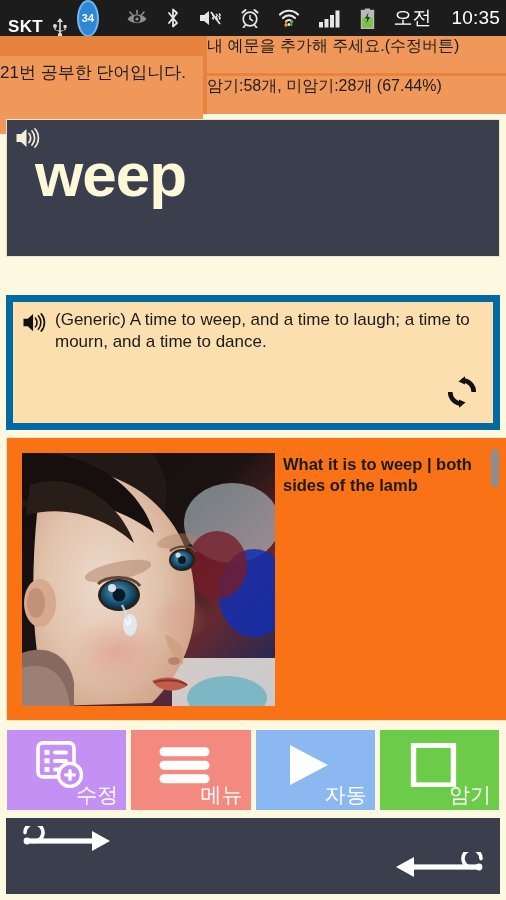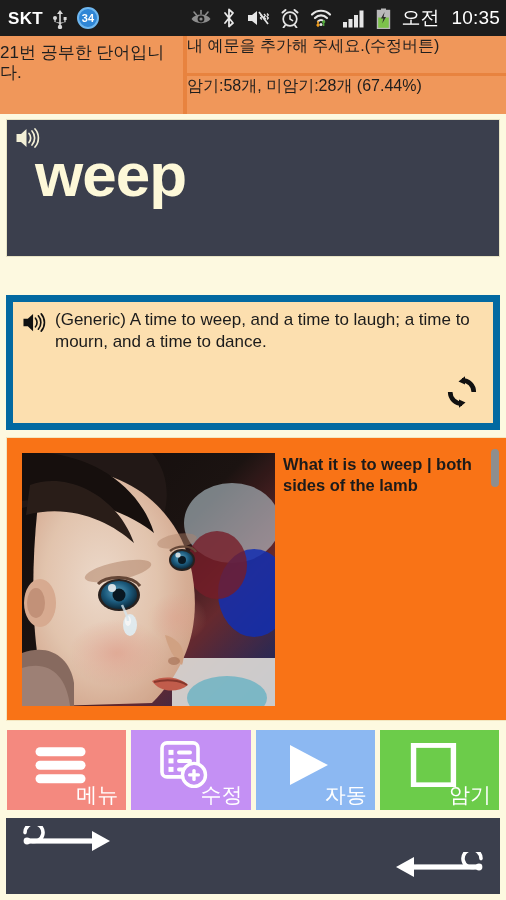--- a/index.html
+++ b/index.html
@@ -11,42 +11,42 @@
   }
   #app { position:relative; width:506px; height:900px; background:#fdf9e0; }
 
   
   .statusbar{
     position:absolute; left:0; top:0; width:506px; height:36px;
     background:#1c1c1c; display:flex; align-items:center;
     padding:0 6px 0 8px; color:#e8e8e8;
   }
   .sb-left{ display:flex; align-items:flex-end; gap:9px; }
-  .sb-right{ display:flex; align-items:center; gap:10px; margin-left:auto; }
+  .sb-right{ display:flex; align-items:center; gap:18px; margin-left:auto; }
   .carrier{ font-size:17px; font-weight:bold; letter-spacing:.3px; color:#fff; }
   .badge34{
-    width:22px;height:22px;border-radius:50%;
+    width:22px;height:37px;border-radius:50%;
     background:#2f86d6; border:2px solid #6fb7ef;
     color:#fff; font-size:11px; font-weight:bold;
     display:flex;align-items:center;justify-content:center;
   }
   .ic{ display:inline-flex; align-items:center; justify-content:center; }
   .clock{ font-size:19px; color:#fff; margin-left:2px; letter-spacing:.2px;}
   .ampm{ font-size:19px; color:#fff; }
 
   
   .header{
     position:absolute; left:0; top:36px; width:506px; height:78px;
     background:#e8833f; display:flex; gap:4px; padding:0;
   }
   .hdr-left{
-    width:183px; height:100%;
+    width:203px; height:100%;
     background:#f0975a; color:#1e1e1e;
     display:flex; align-items:flex-start; justify-content:flex-start;
-    padding-top:7px; font-size:17px; line-height:1.2;
+    padding-top:7px; font-size:17px; line-height:1.2;margin-top:20px;
   }
   .hdr-right{ flex:1; display:flex; flex-direction:column; gap:3px; padding-right:0;}
   .hdr-r1, .hdr-r2{
     background:#f0975a; color:#1e1e1e; font-size:16px;
     display:flex; align-items:flex-start; 
   }
   .hdr-r1{ height:37px; }
   .hdr-r2{ height:38px; }
 
   
@@ -322,49 +322,49 @@
       </svg>
     </div>
     <div class="art-title">What it is to weep | both sides of the lamb</div>
     <div class="scroll-track">
       <div class="scroll-thumb"></div>
     </div>
   </div>
 
   <div class="btn-row">
 
-    <div class="btn b-menu">
-      <span class="btn-ico">
-        <svg width="54" height="42" viewBox="0 0 54 42">
-          <rect x="2" y="3" width="50" height="9" rx="4.5" fill="#ffffff"></rect>
-          <rect x="2" y="16.5" width="50" height="9" rx="4.5" fill="#ffffff"></rect>
-          <rect x="2" y="30" width="50" height="9" rx="4.5" fill="#ffffff"></rect>
-        </svg>
-      </span>
-      <span class="btn-label">메뉴</span>
-    </div>
-
     <div class="btn b-edit">
       <span class="btn-ico">
         <svg width="50" height="48" viewBox="0 0 50 48">
           <rect x="2" y="2" width="36" height="34" rx="5" stroke="#fff" stroke-width="3.6" fill="none"></rect>
           <rect x="8.5" y="9" width="5" height="5" fill="#fff"></rect>
           <rect x="17" y="9.5" width="15" height="4" rx="2" fill="#fff"></rect>
           <rect x="8.5" y="17.5" width="5" height="5" fill="#fff"></rect>
           <rect x="17" y="18" width="15" height="4" rx="2" fill="#fff"></rect>
           <rect x="8.5" y="26" width="5" height="5" fill="#fff"></rect>
           <rect x="17" y="26.5" width="15" height="4" rx="2" fill="#fff"></rect>
           <circle cx="34" cy="34" r="11.5" fill="#c490f4" stroke="#fff" stroke-width="3.4"></circle>
           <rect x="32.3" y="28" width="3.4" height="12" rx="1.5" fill="#fff"></rect>
           <rect x="28" y="32.3" width="12" height="3.4" rx="1.5" fill="#fff"></rect>
         </svg>
       </span>
       <span class="btn-label">수정</span>
     </div>
 
+    <div class="btn b-menu">
+      <span class="btn-ico">
+        <svg width="54" height="42" viewBox="0 0 54 42">
+          <rect x="2" y="3" width="50" height="9" rx="4.5" fill="#ffffff"></rect>
+          <rect x="2" y="16.5" width="50" height="9" rx="4.5" fill="#ffffff"></rect>
+          <rect x="2" y="30" width="50" height="9" rx="4.5" fill="#ffffff"></rect>
+        </svg>
+      </span>
+      <span class="btn-label">메뉴</span>
+    </div>
+
     <div class="btn b-auto">
       <span class="btn-ico">
         <svg width="50" height="44" viewBox="0 0 50 44">
           <path d="M6 2 L44 22 L6 42 Z" fill="#ffffff"></path>
         </svg>
       </span>
       <span class="btn-label">자동</span>
     </div>
 
     <div class="btn b-memo">

